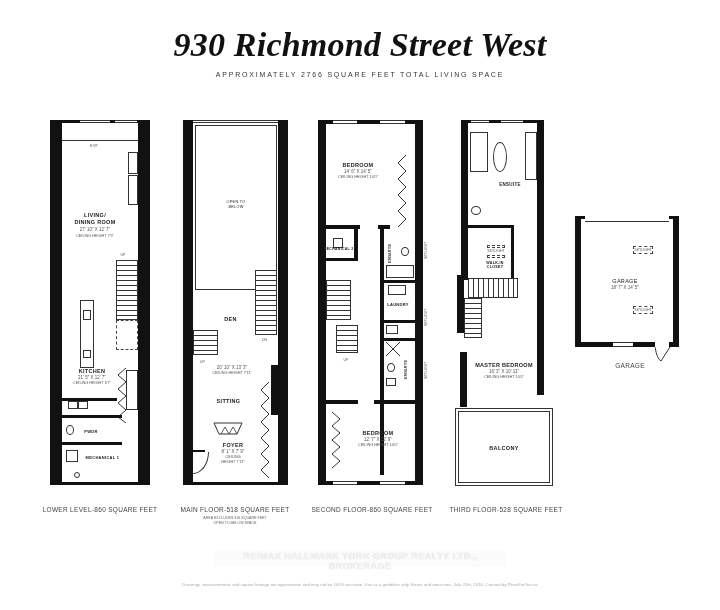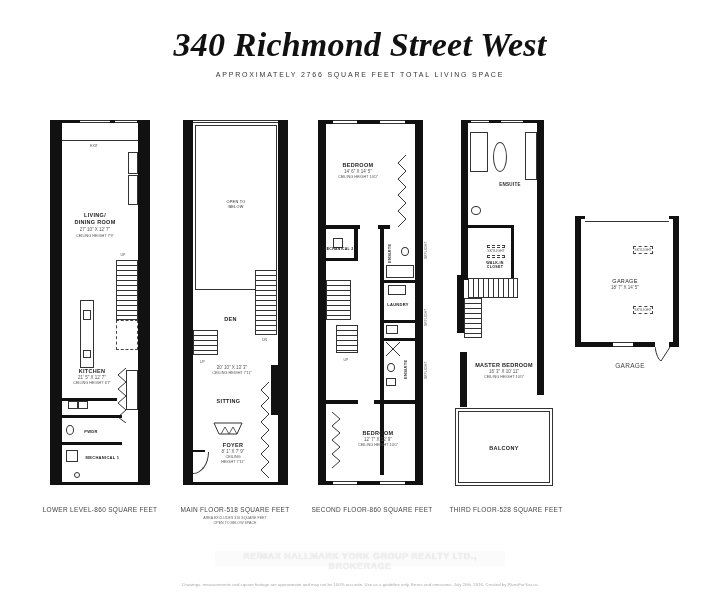--- a/index.html
+++ b/index.html
@@ -36,21 +36,21 @@
   .floor-caption { position: absolute; text-align: center; font-size: 6.5px; color: #444; letter-spacing: 0.3px; }
   .floor-note { position: absolute; text-align: center; font-size: 3.6px; color: #666; line-height: 1.3; }
   .watermark { position: absolute; left: 215px; top: 551px; width: 290px; height: 15px; text-align: center;
     font-size: 9px; font-weight: bold; color: #f0f0f0; letter-spacing: 0.5px;
     text-shadow: 0 0 1px #d8d8d8; background: #fbfbfb; }
   .disclaimer { position: absolute; left: 0; top: 582px; width: 720px; text-align: center; font-size: 4.3px; color: #aaa; }
 </style>
 </head>
 <body>
 
-<div class="title">340 Richmond Street West</div>
+<div class="title">930 Richmond Street West</div>
 <div class="subtitle">APPROXIMATELY 2766 SQUARE FEET TOTAL LIVING SPACE</div>
 
 <div class="plan" style="left:50px;top:120px;width:100px;height:372px;">
   <div class="wall" style="left:0;top:0;width:12px;height:365px;"></div>
   <div class="wall" style="left:88px;top:0;width:12px;height:365px;"></div>
   <div class="wall" style="left:0;top:0;width:100px;height:3px;"></div>
   <div class="window" style="left:30px;top:0;width:30px;height:3px;"></div>
   <div class="window" style="left:65px;top:0;width:22px;height:3px;"></div>
   <div class="wall" style="left:0;top:362px;width:100px;height:3px;"></div>
   <div style="position:absolute;left:12px;top:20px;width:76px;height:1px;background:#333;"></div>

